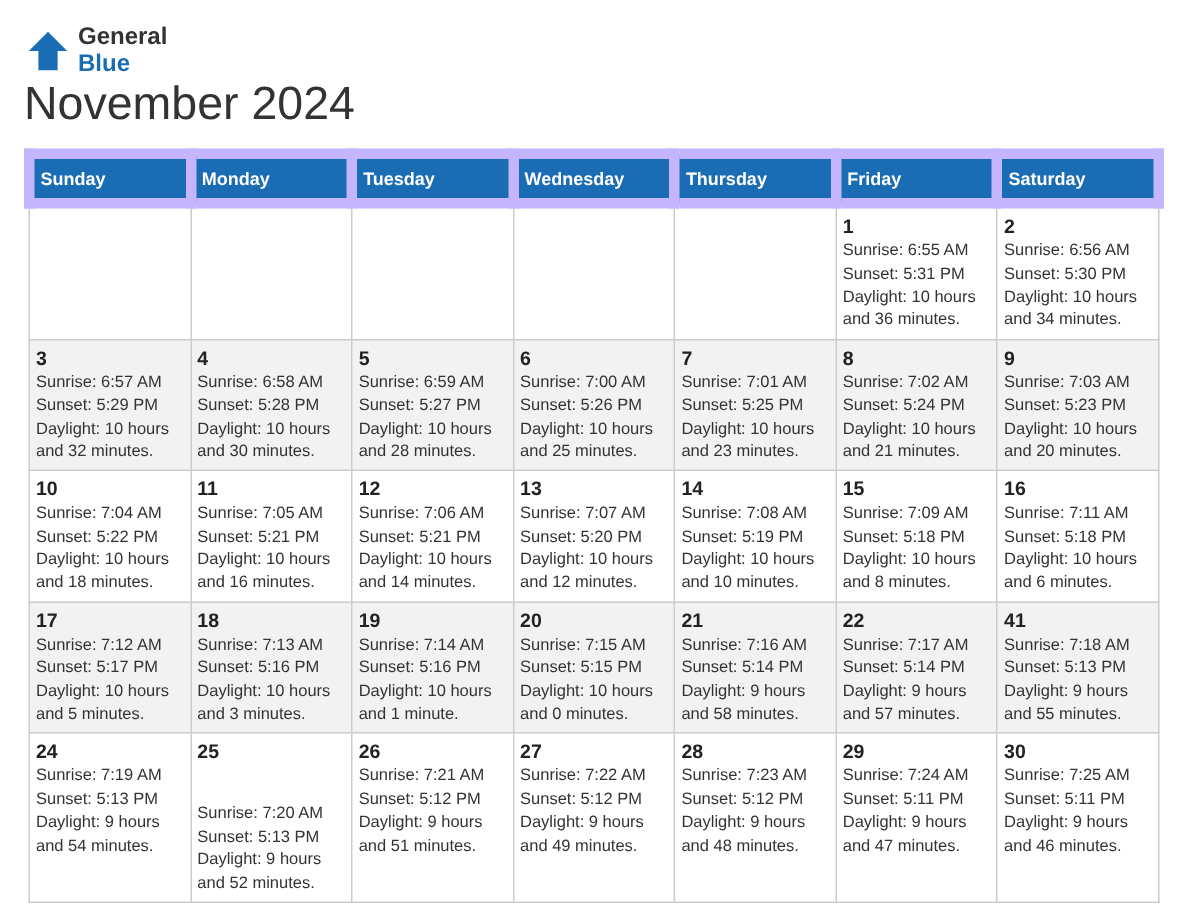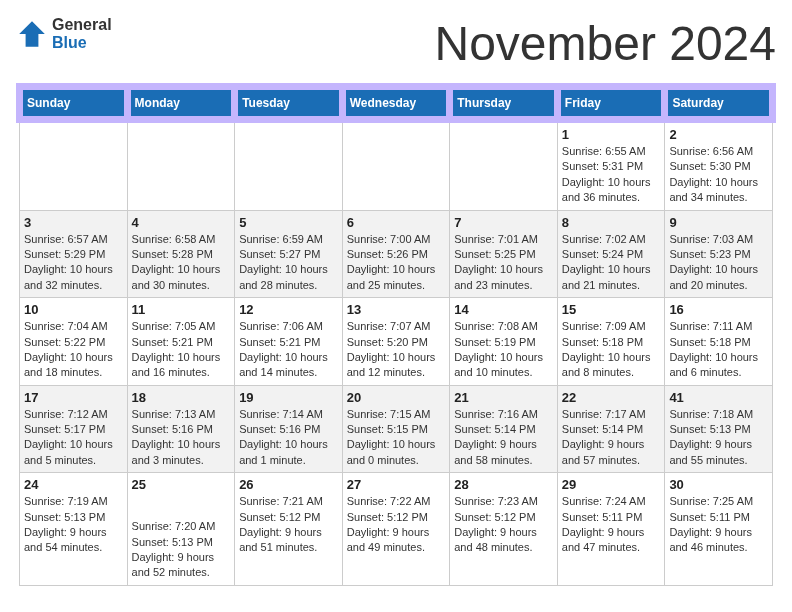--- a/index.html
+++ b/index.html
@@ -8,20 +8,21 @@
       background: #fff;
       width: 792px;
       min-height: 612px;
       padding: 16px;
     }
     .header {
       display: flex;
       justify-content: space-between;
       align-items: flex-start;
       margin-bottom: 12px;
+      flex-direction: column;
     }
     .logo {
       display: flex;
       align-items: center;
       gap: 4px;
     }
     .logo-text {
       display: flex;
       flex-direction: column;
       line-height: 1.1;
@@ -37,21 +38,21 @@
       color: #1a6db5;
     }
     .logo-icon {
       width: 32px;
       height: 32px;
     }
     .title-block {
       text-align: right;
     }
     .month-title {
-      font-size: 48px;
+      font-size: 31px;
       font-weight: normal;
       color: #333;
     }
     .location {
       font-size: 16px;
       color: #555;
     }
     table {
       width: 100%;
       border-collapse: collapse;

